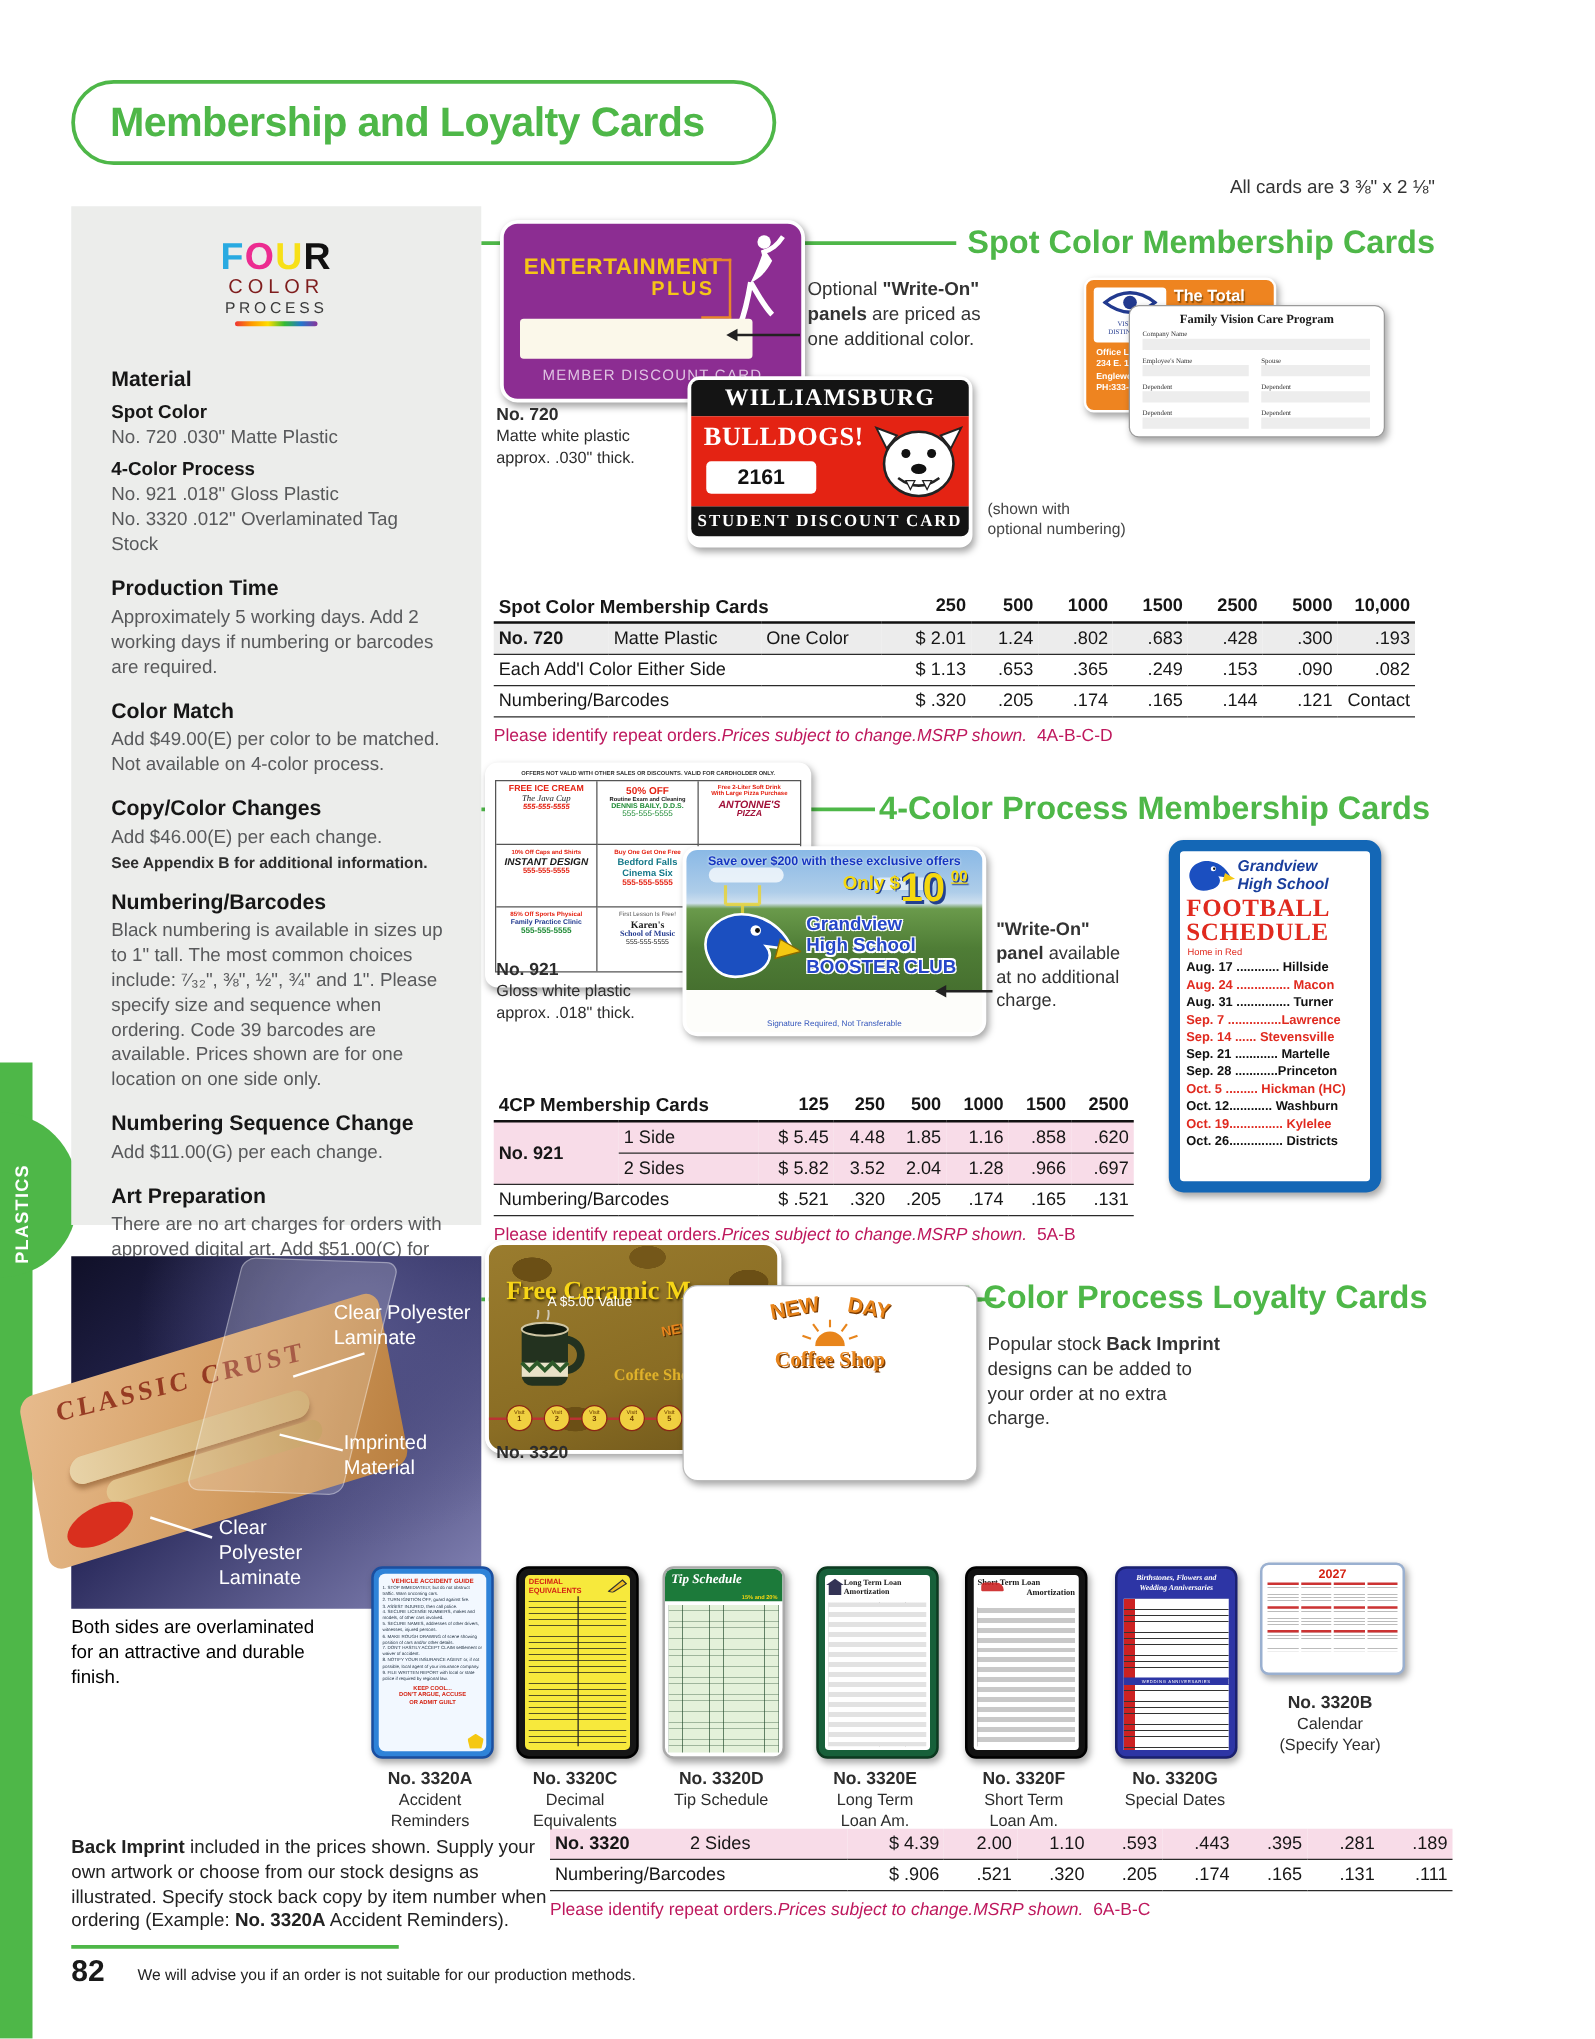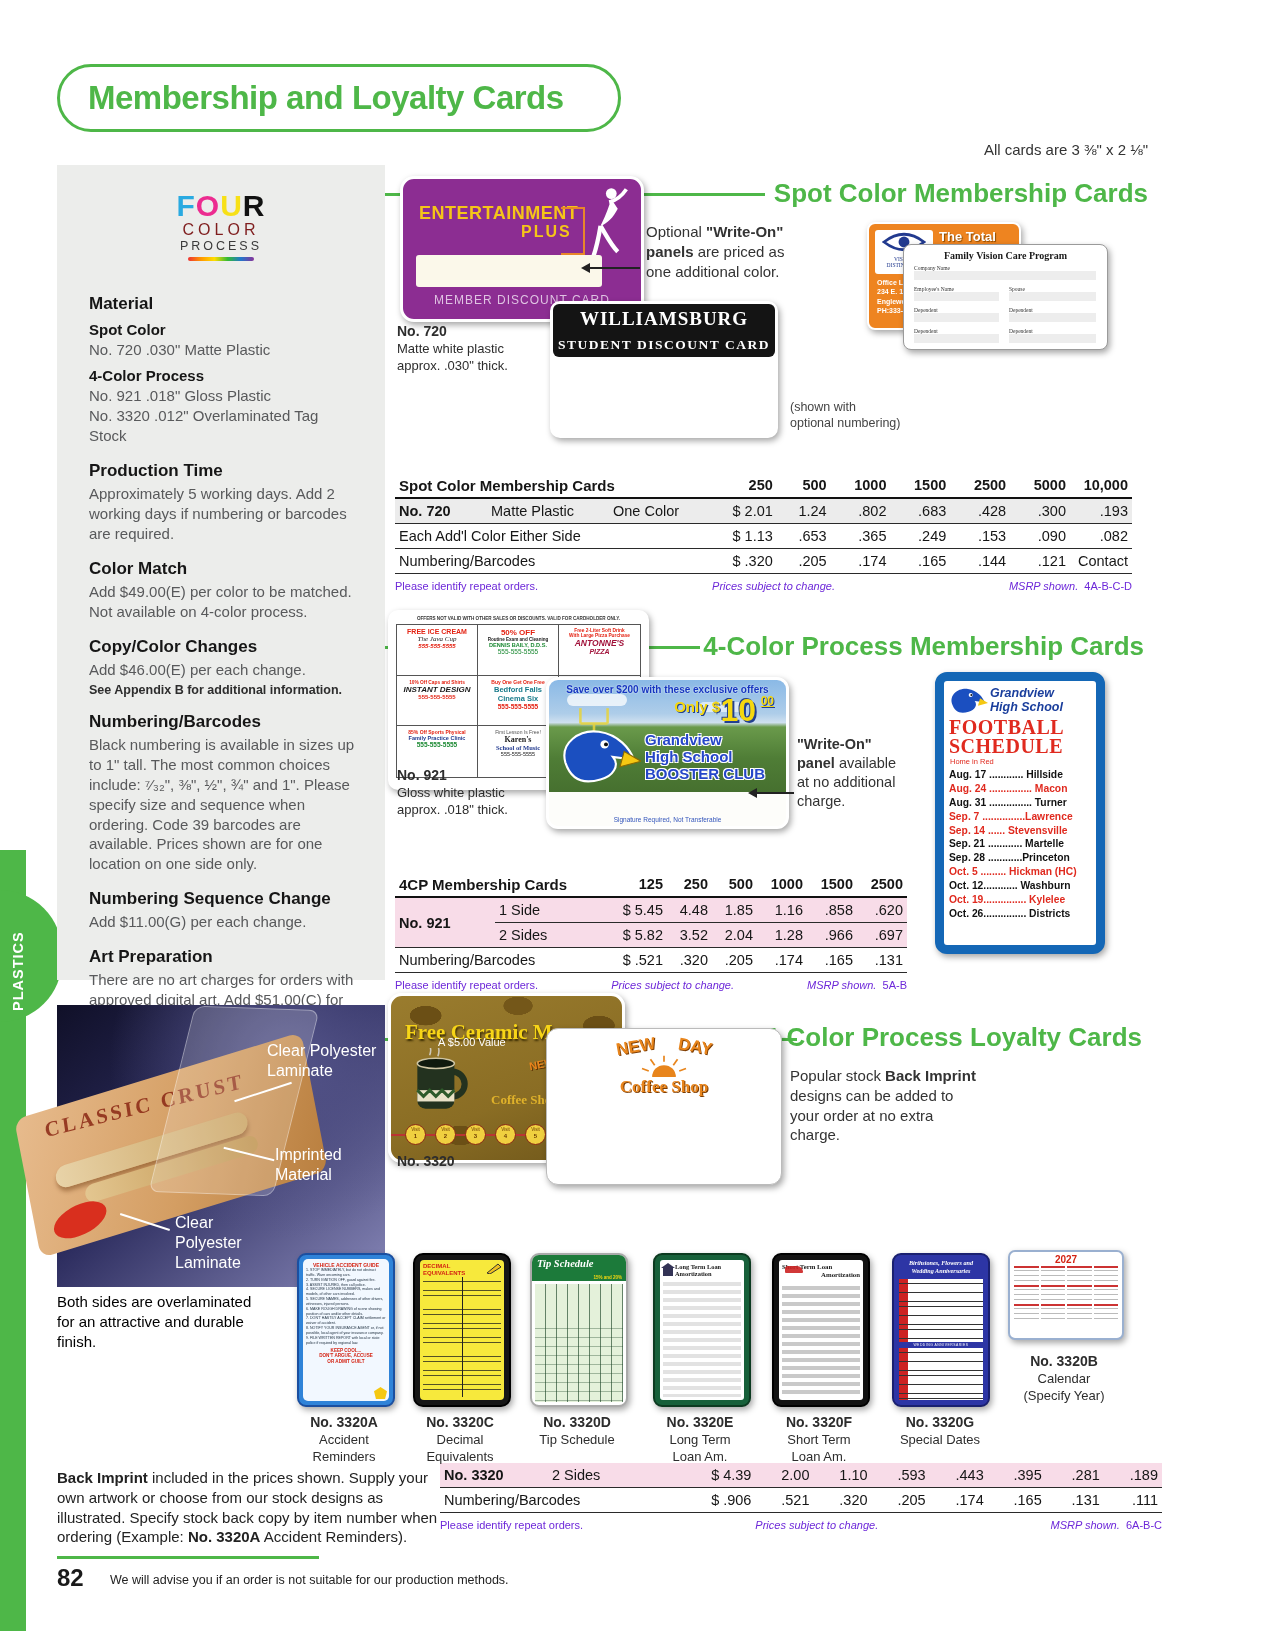--- a/index.html
+++ b/index.html
@@ -42,21 +42,21 @@
   
   .ptable{border-collapse:collapse;font-size:14.5px;color:#161616;width:100%;}
   .ptable td{padding:2px 4px;height:20px;}
   .ptable .tt{font-weight:bold;font-size:15px;text-align:left;}
   .ptable .qh{font-weight:bold;text-align:right;}
   .ptable tr.hdr td{border-bottom:2.5px solid #111;}
   .ptable tr.brow td{border-bottom:1.2px solid #2a2a2a;}
   .ptable .pr{text-align:right;}
   .ptable .shade{background:#ececec;}
   .ptable .pink{background:#f8dce8;}
-  .tfoot{display:flex;justify-content:space-between;font-size:11px;color:#6d28d9;margin-top:6px;}
+  .tfoot{display:flex;justify-content:flex-start;font-size:14px;color:#be185d;margin-top:6px;}
   .i{font-style:italic;}
   
   .pgnum{left:57px;top:1564px;font-size:24px;font-weight:bold;}
   .pgnote{left:110px;top:1573px;font-size:12.5px;color:#222;}
 </style>
 </head>
 <body>
 
 <div class="page">
 
@@ -122,20 +122,35 @@
     <div class="abs" style="left:0;top:114px;width:100%;text-align:center;color:#dfc3e2;font-size:12px;letter-spacing:1px;">MEMBER DISCOUNT CARD</div>
   </div>
 
   <div class="ann" style="left:646px;top:222px;width:152px;">
     <span>Optional </span><b>"Write-On" panels</b><span> are priced as one additional color.</span>
   </div>
   <div class="arrow" style="left:585px;top:267px;width:55px;"></div>
 
   <div class="card" style="left:550px;top:301px;width:222px;height:131px;background:#fff;border-radius:10px;z-index:3;">
     <div style="height:29px;background:#141414;color:#fff;font-weight:bold;font-size:19px;letter-spacing:1px;text-align:center;line-height:29px;font-family:'Liberation Serif',serif;border-radius:6px 6px 0 0;">WILLIAMSBURG</div>
+    <div style="position:relative;height:72px;background:#e42313;">
+      <div class="abs" style="left:10px;top:4px;color:#fff;font-weight:bold;font-size:21px;font-family:'Liberation Serif',serif;letter-spacing:.5px;">BULLDOGS!</div>
+      <div class="abs" style="left:12px;top:36px;width:88px;height:26px;background:#fff;border-radius:4px;text-align:center;font-weight:bold;font-size:17px;line-height:26px;color:#111;">2161</div>
+      <svg class="abs" style="right:4px;top:2px;" width="72" height="68" viewBox="0 0 70 64">
+        <path d="M10 22 L2 6 L18 12 Z" fill="#fff" stroke="#222" stroke-width="1.5"></path>
+        <path d="M60 22 L68 6 L52 12 Z" fill="#fff" stroke="#222" stroke-width="1.5"></path>
+        <ellipse cx="35" cy="34" rx="27" ry="25" fill="#fff" stroke="#222" stroke-width="2"></ellipse>
+        <circle cx="25" cy="26" r="3.5" fill="#111"></circle>
+          <circle cx="45" cy="26" r="3.5" fill="#111"></circle>
+        <ellipse cx="35" cy="38" rx="6" ry="4" fill="#111"></ellipse>
+        <path d="M19 45 Q35 57 51 45" fill="none" stroke="#222" stroke-width="2"></path>
+        <path d="M25 47 l3.5 7 l3.5 -7 Z" fill="#fff" stroke="#222"></path>
+        <path d="M45 47 l-3.5 7 l-3.5 -7 Z" fill="#fff" stroke="#222"></path>
+      </svg>
+    </div>
     <div style="height:24px;background:#141414;color:#fff;font-weight:bold;font-size:13.5px;letter-spacing:1.5px;text-align:center;line-height:24px;font-family:'Liberation Serif',serif;border-radius:0 0 6px 6px;">STUDENT DISCOUNT CARD</div>
   </div>
   <div class="cap" style="left:790px;top:399px;font-size:12.5px;color:#444;">
     <span>(shown with</span><br>
     <span>optional numbering)</span>
   </div>
 
   <div class="cap" style="left:397px;top:322px;">
     <b>No. 720</b><br>
     <span>Matte white plastic</span><br>

